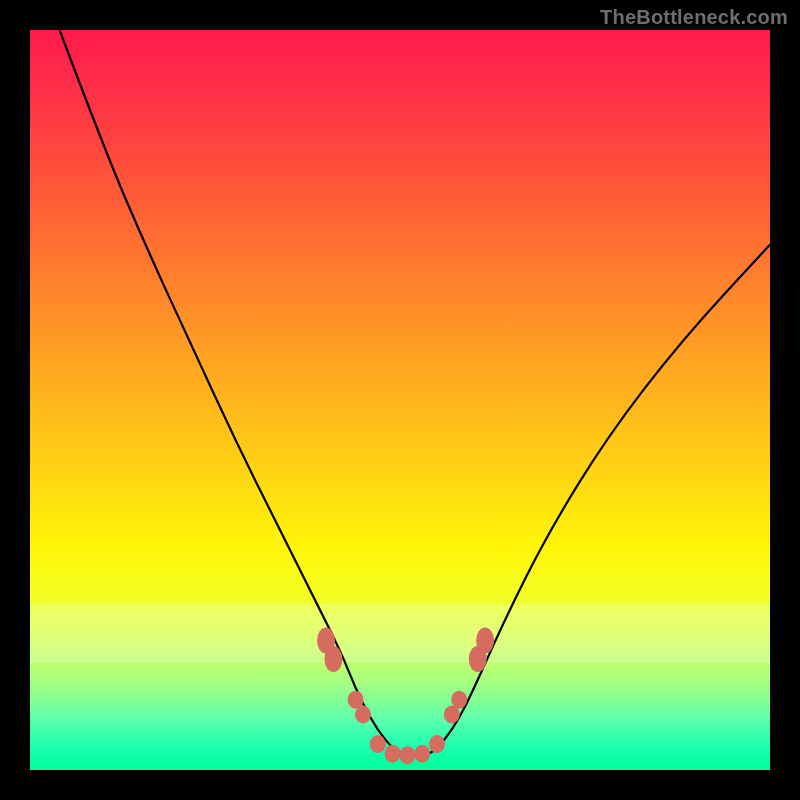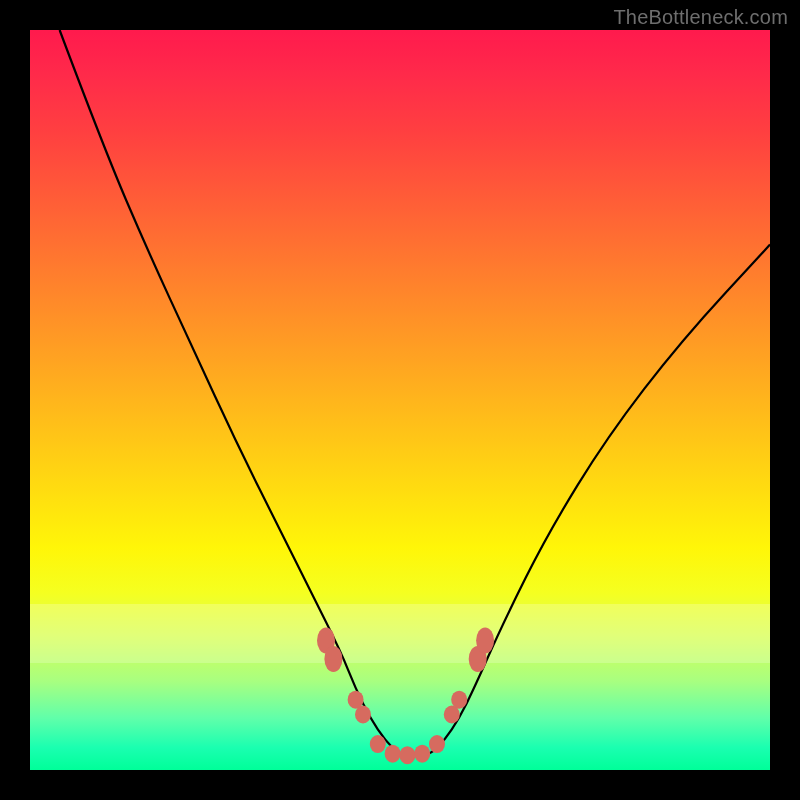--- a/index.html
+++ b/index.html
@@ -54,21 +54,21 @@
     top: 77.5%;
     height: 8%;
     background: rgba(255, 255, 255, 0.22);
   }
   .watermark {
     position: absolute;
     top: 6px;
     right: 12px;
     color: #6e6e6e;
     font-size: 20px;
-    font-weight: 400;
+    font-weight: 700;
     letter-spacing: 0.2px;
     user-select: none;
   }
   svg.curve {
     position: absolute;
     top: 0;
     left: 0;
     width: 100%;
     height: 100%;
     overflow: visible;

